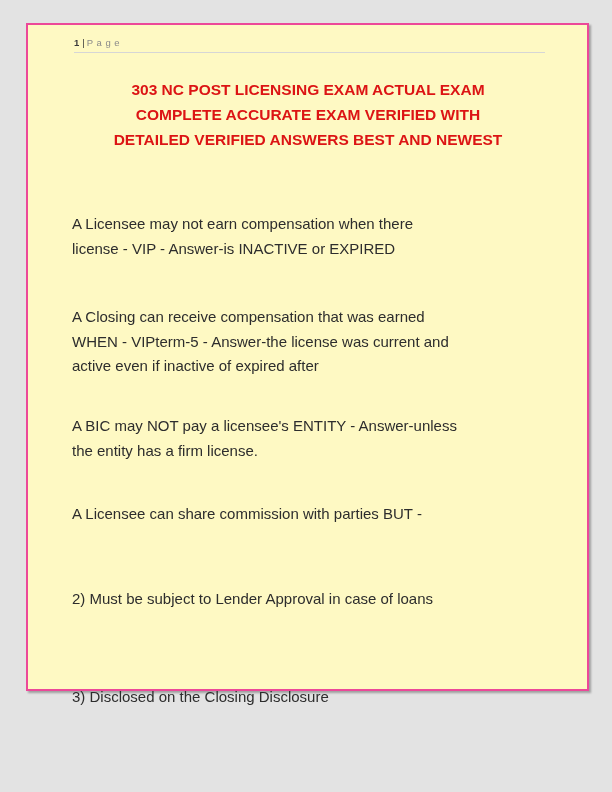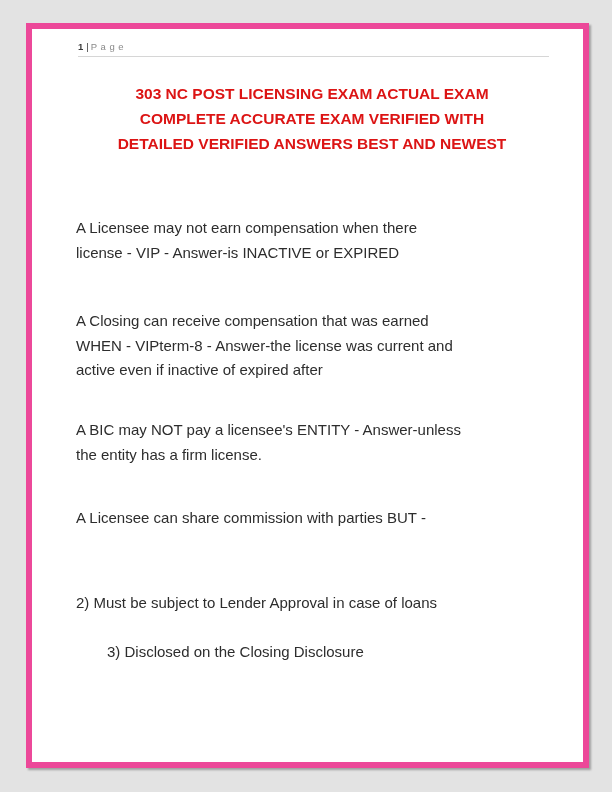--- a/index.html
+++ b/index.html
@@ -14,24 +14,24 @@
   .canvas {
     position: relative;
     width: 612px;
     height: 792px;
   }
   .page {
     position: absolute;
     left: 26px;
     top: 23px;
     width: 563px;
-    height: 745px;
+    height: 668px;
     box-sizing: border-box;
-    background: #ffffff;
-    border: 6px solid #ec4899;
+    background: #fef9c3;
+    border: 2px solid #ec4899;
     box-shadow: 1.5px 1.5px 2px rgba(0,0,0,0.30);
   }
   .header-text {
     position: absolute;
     left: 46px;
     top: 12px;
     font-size: 9.5px;
     color: #3f3f3f;
     white-space: nowrap;
   }
@@ -72,21 +72,21 @@
     width: 478px;
     font-size: 15px;
     line-height: 24.5px;
     color: #2d2d2d;
   }
   .p0 { top: 187px; }
   .p1 { top: 280px; }
   .p2 { top: 389px; }
   .p3 { top: 477px; }
   .p4 { top: 562px; }
-  .p5 { top: 611px; margin-left: 31px; }
+  .p5 { top: 660px; }
 </style>
 </head>
 <body>
 
 <div class="canvas">
   <div class="page">
 
     <div class="header-text">
       <span class="pg-num">1</span><span class="sep">|</span><span class="pg-label">Page</span>
     </div>
@@ -98,21 +98,21 @@
       <div>DETAILED VERIFIED ANSWERS BEST AND NEWEST</div>
     </div>
 
     <div class="para p0">
       <div>A Licensee may not earn compensation when there</div>
       <div>license - VIP - Answer-is INACTIVE or EXPIRED</div>
     </div>
 
     <div class="para p1">
       <div>A Closing can receive compensation that was earned</div>
-      <div>WHEN - VIPterm-8 - Answer-the license was current and</div>
+      <div>WHEN - VIPterm-5 - Answer-the license was current and</div>
       <div>active even if inactive of expired after</div>
     </div>
 
     <div class="para p2">
       <div>A BIC may NOT pay a licensee's ENTITY - Answer-unless</div>
       <div>the entity has a firm license.</div>
     </div>
 
     <div class="para p3">
       <div>A Licensee can share commission with parties BUT -</div>

